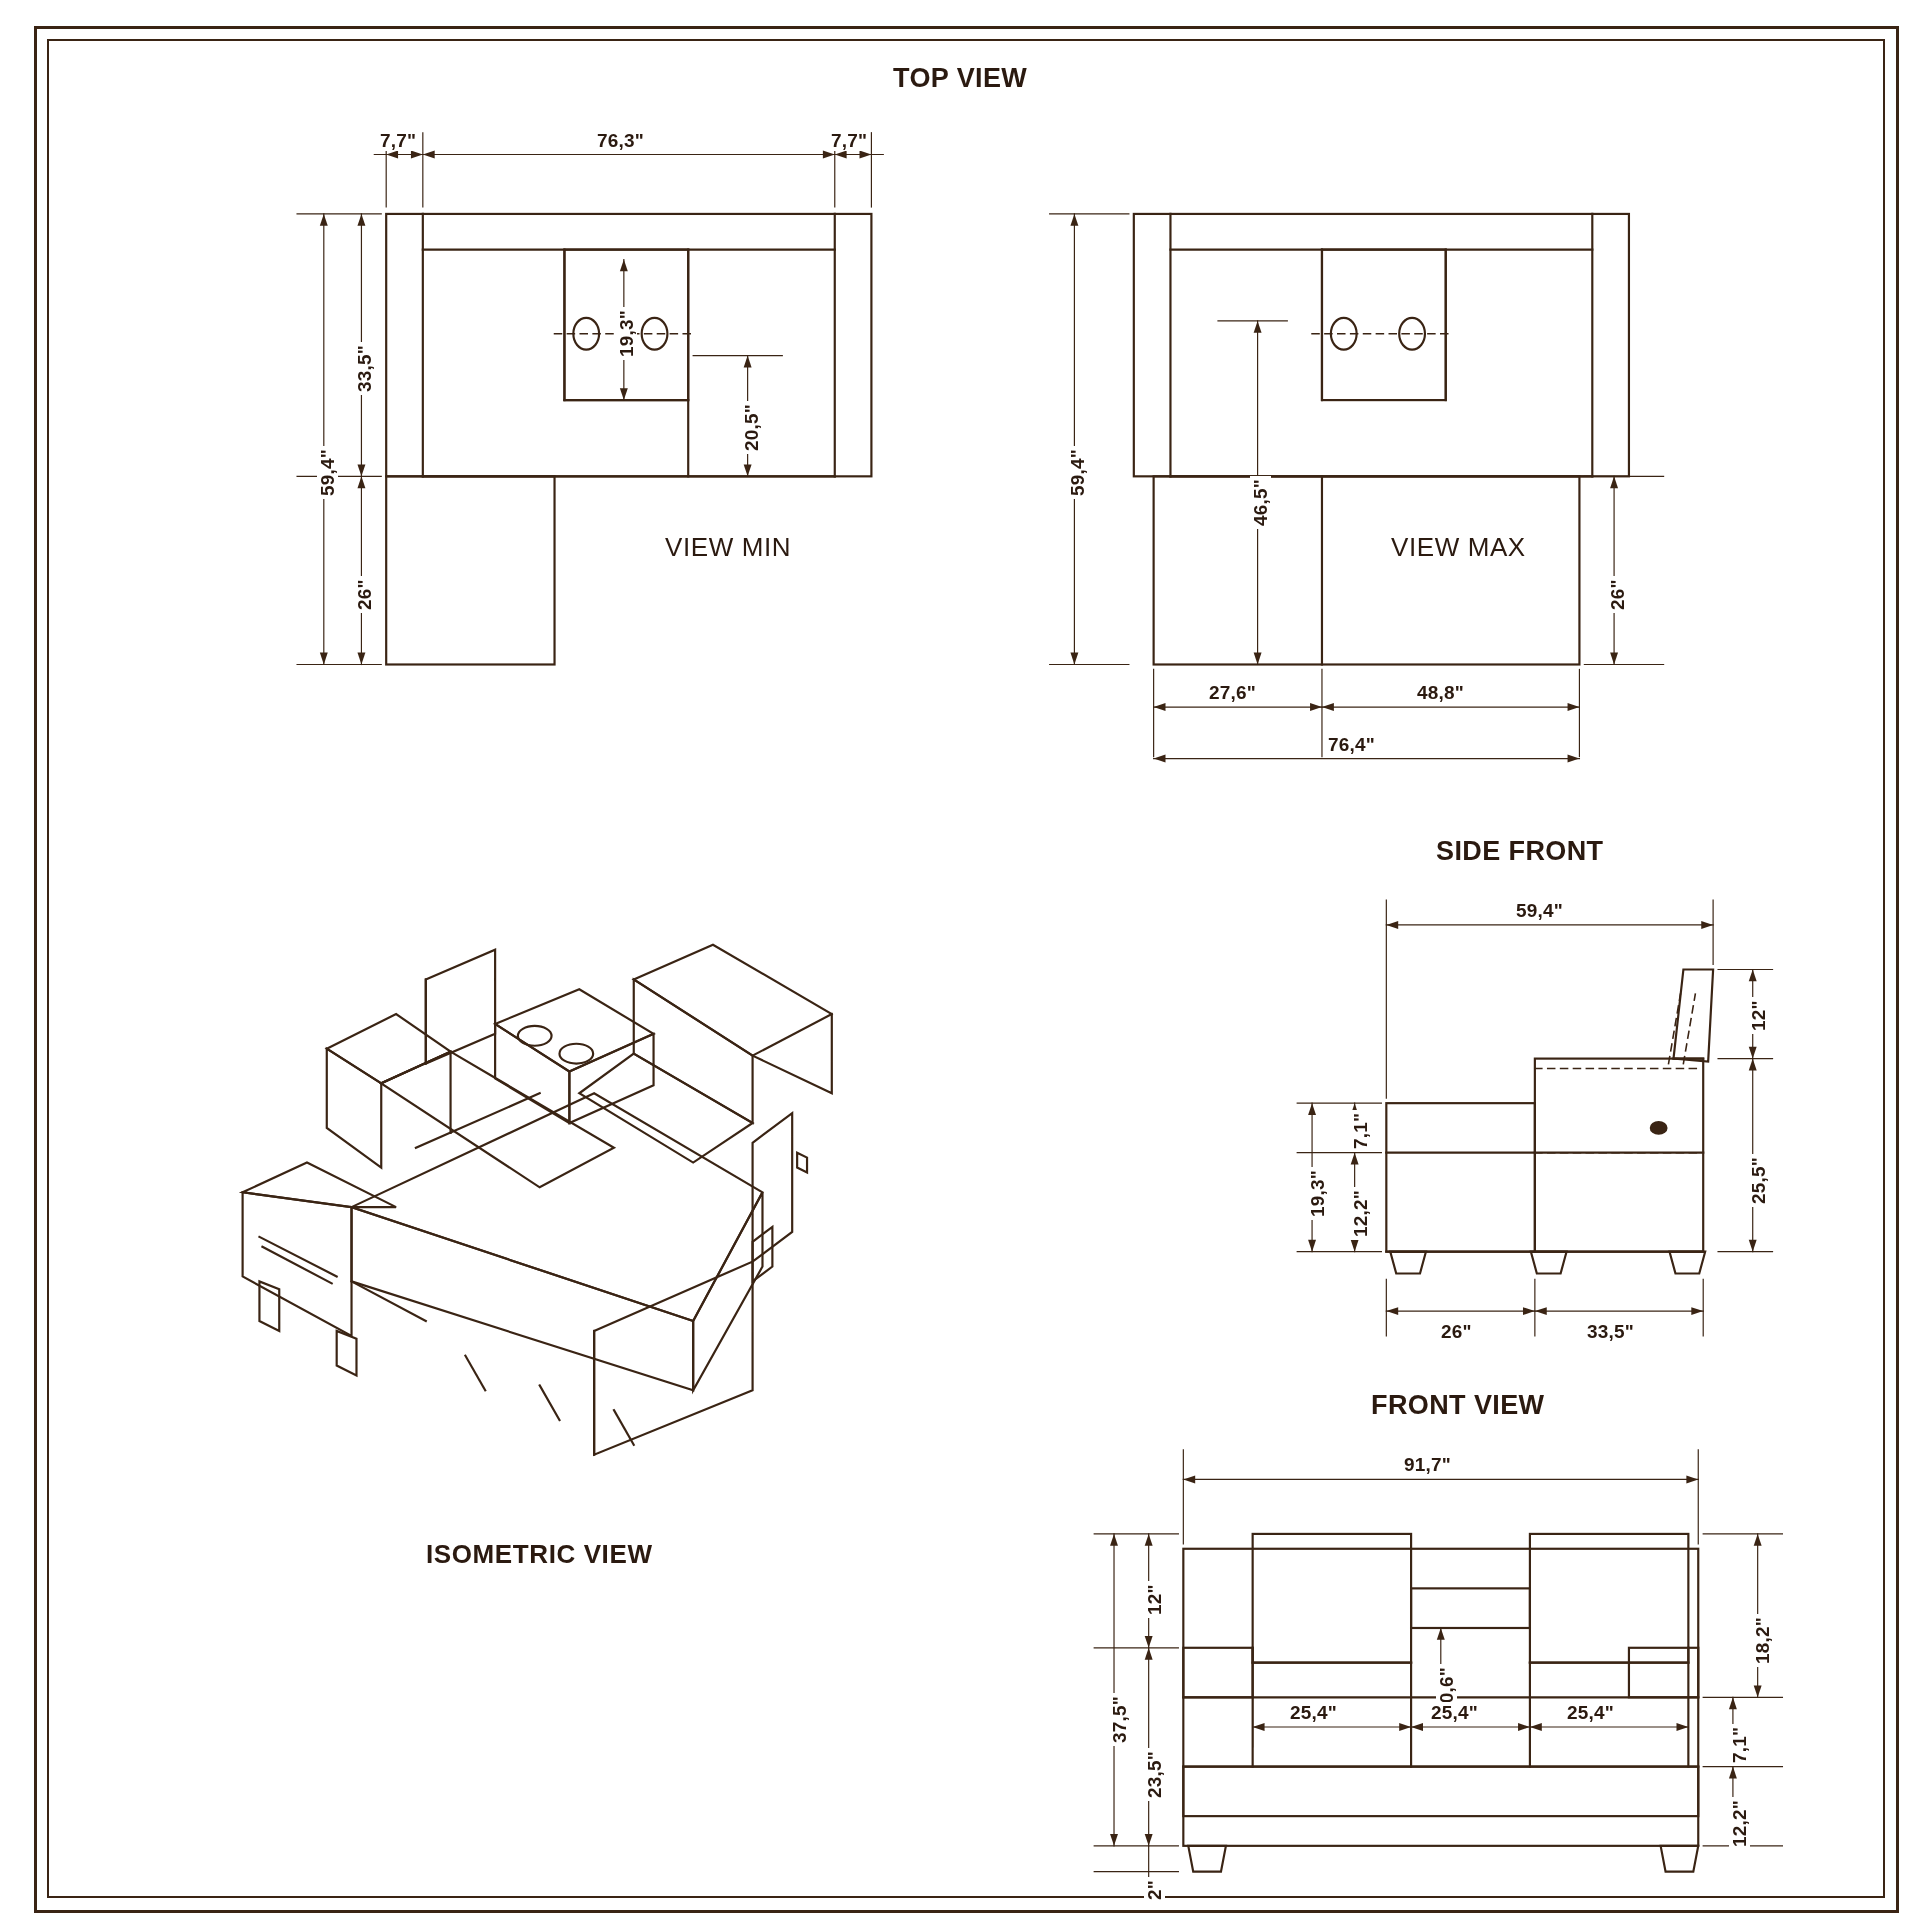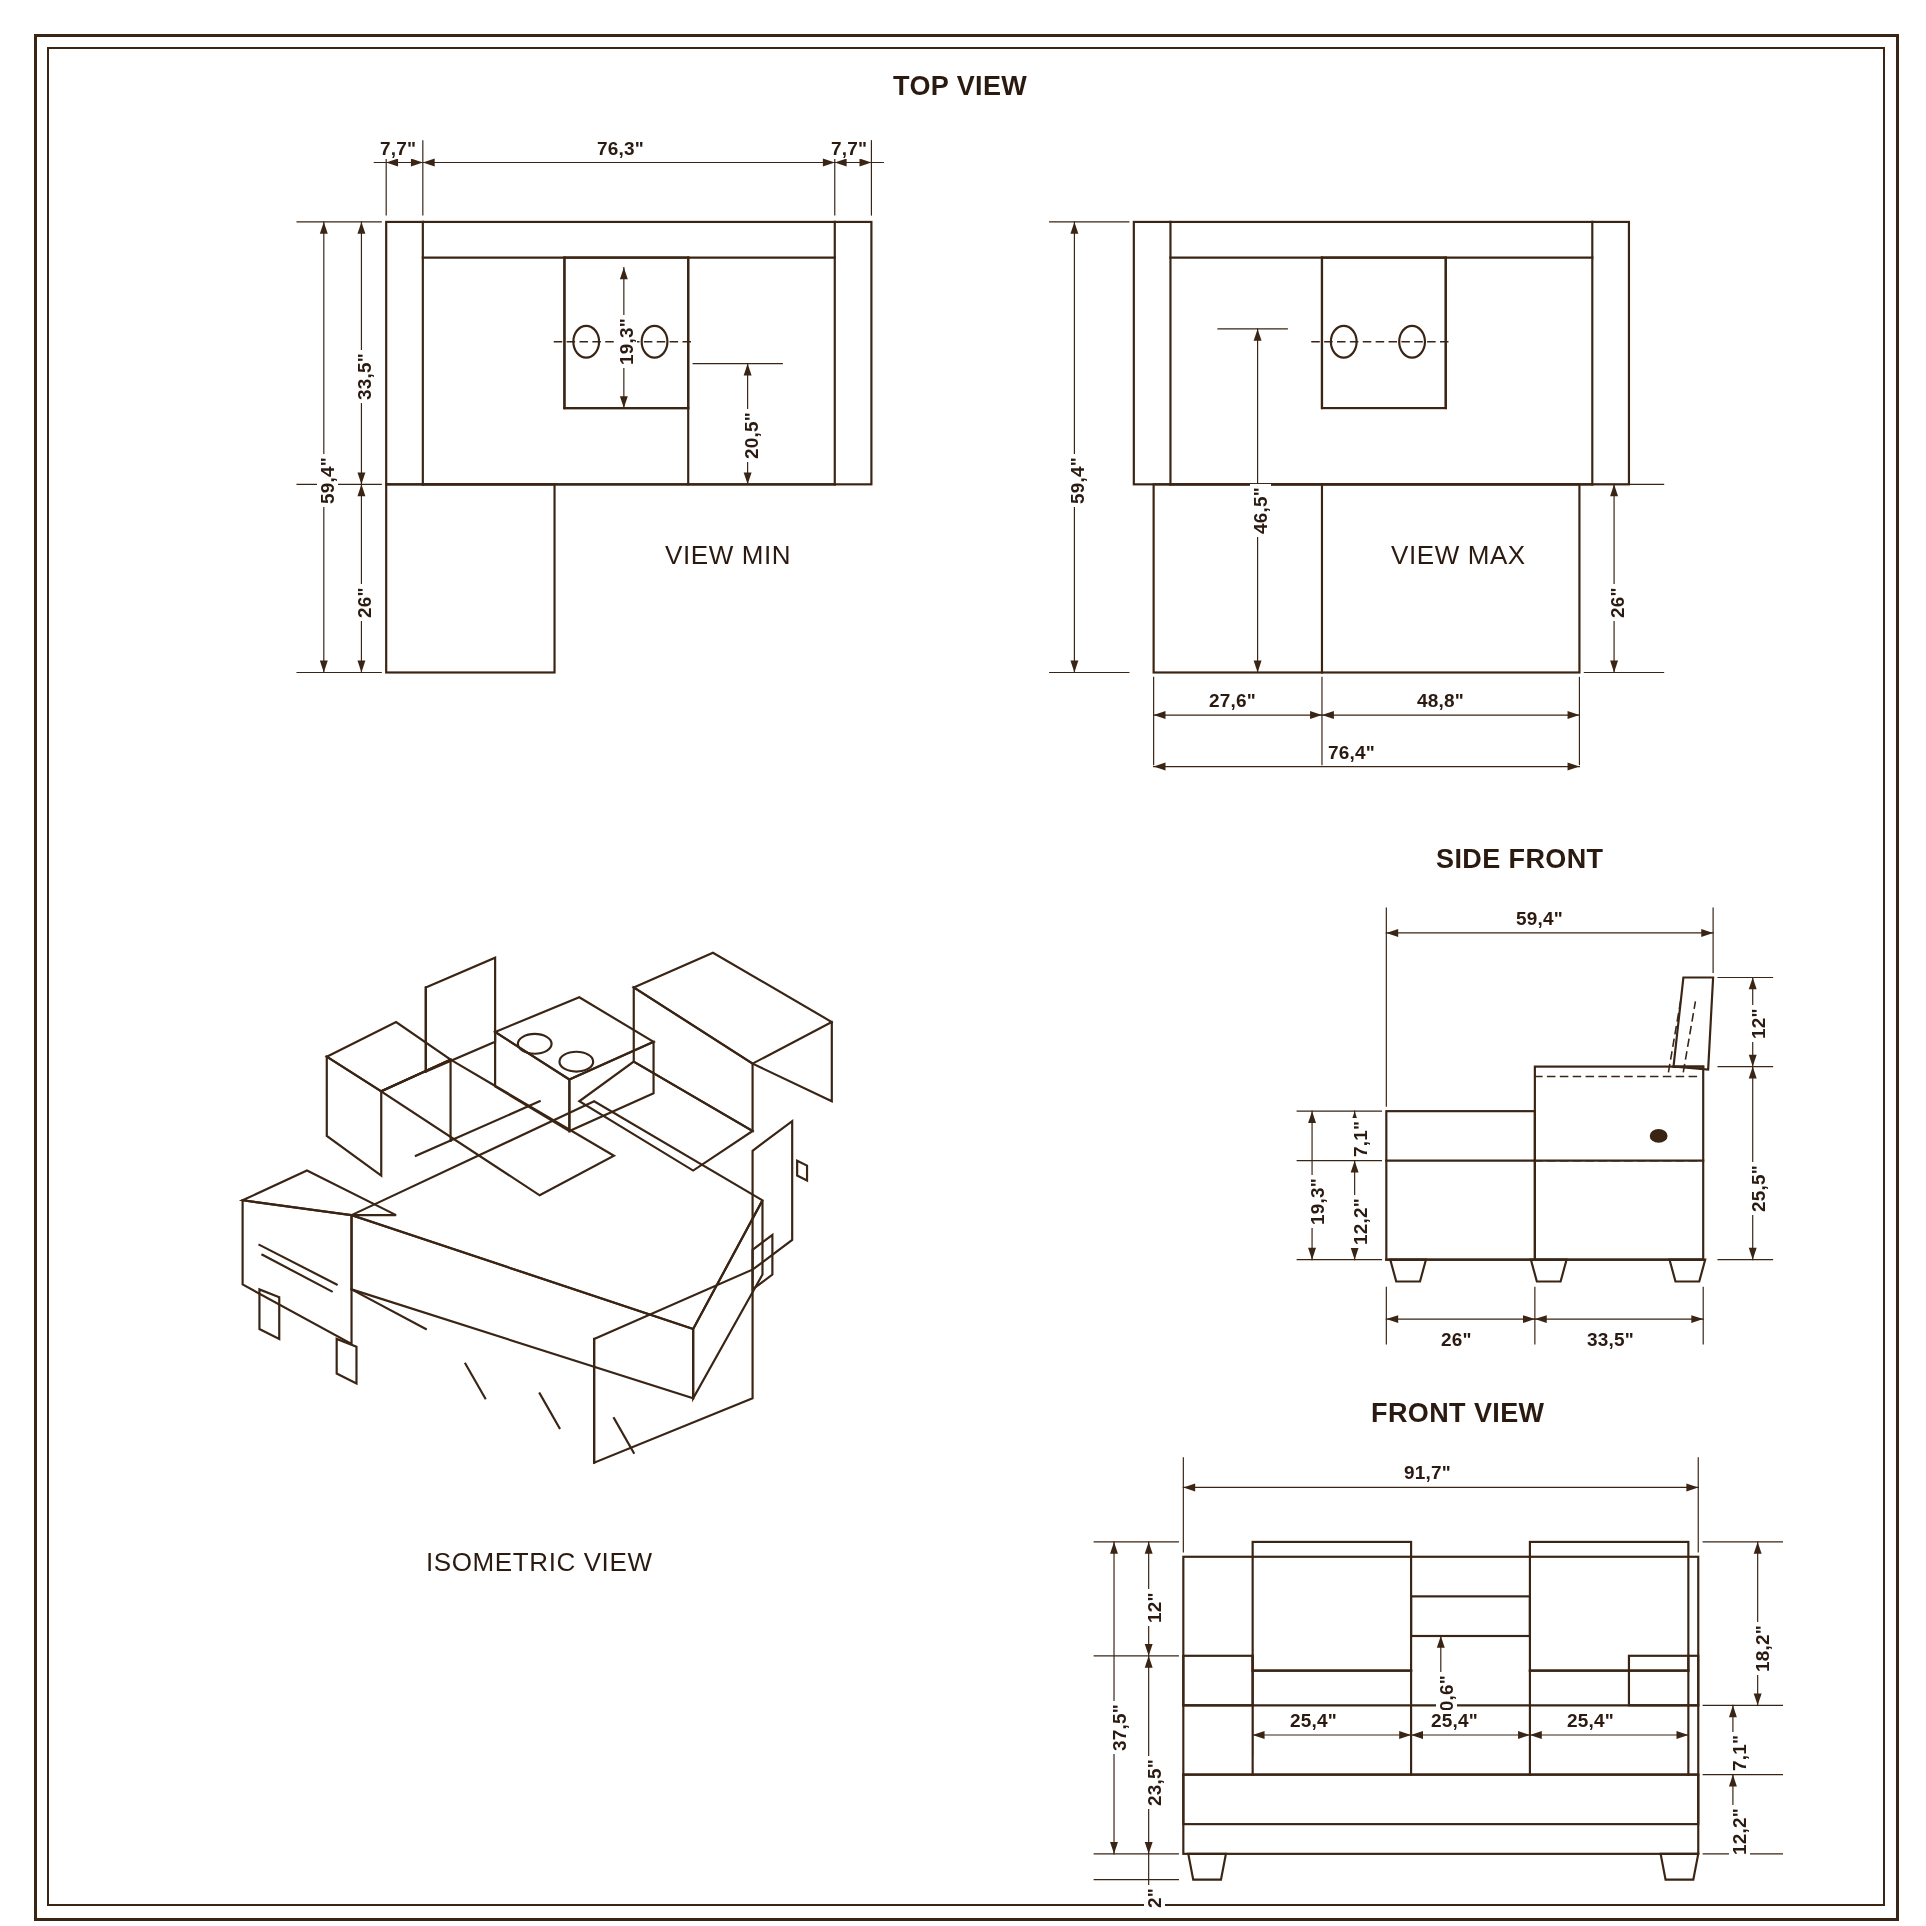--- a/index.html
+++ b/index.html
@@ -10,21 +10,21 @@
   body {
     width: 1927px;
     height: 1927px;
     font-family: "Liberation Sans", sans-serif;
     color: #2b1a10;
     position: relative;
     overflow: hidden;
   }
   #sheet {
     position: absolute;
-    left: 0; top: 12px;
+    left: 0; top: 4px;
     width: 1927px;
     height: 1478px;
   }
   .border-outer {
     position: absolute;
     left: 34px; top: 22px;
     width: 1859px;
     height: 1881px;
     border: 3px solid #3a2414;
   }
@@ -415,21 +415,21 @@
 
     </g>
   </svg>
 
   <div class="title" style="left:893px; top:59px;">TOP VIEW</div>
   <div class="title" style="left:1436px; top:832px;">SIDE FRONT</div>
   <div class="title" style="left:1371px; top:1386px;text-align:right;">FRONT VIEW</div>
 
   <div class="viewlabel" style="left:665px; top:528px;">VIEW MIN</div>
   <div class="viewlabel" style="left:1391px; top:528px;">VIEW MAX</div>
-  <div class="viewlabel" style="left:426px; top:1535px;">ISOMETRIC VIEW</div>
+  <div class="viewlabel" style="left:426px; top:1535px;font-weight:bold;">ISOMETRIC VIEW</div>
 
   <div class="dim" style="left:377px; top:126px;"><span class="dimbg">7,7"</span></div>
   <div class="dim" style="left:594px; top:126px;"><span class="dimbg">76,3"</span></div>
   <div class="dim" style="left:828px; top:126px;"><span class="dimbg">7,7"</span></div>
 
   <div class="dim vert" style="left:354px; top:391px;"><span class="dimbg">33,5"</span></div>
   <div class="dim vert" style="left:317px; top:495px;"><span class="dimbg">59,4"</span></div>
   <div class="dim vert" style="left:354px; top:609px;"><span class="dimbg">26"</span></div>
   <div class="dim vert" style="left:616px; top:356px;"><span class="dimbg">19,3"</span></div>
   <div class="dim vert" style="left:741px; top:450px;"><span class="dimbg">20,5"</span></div>

